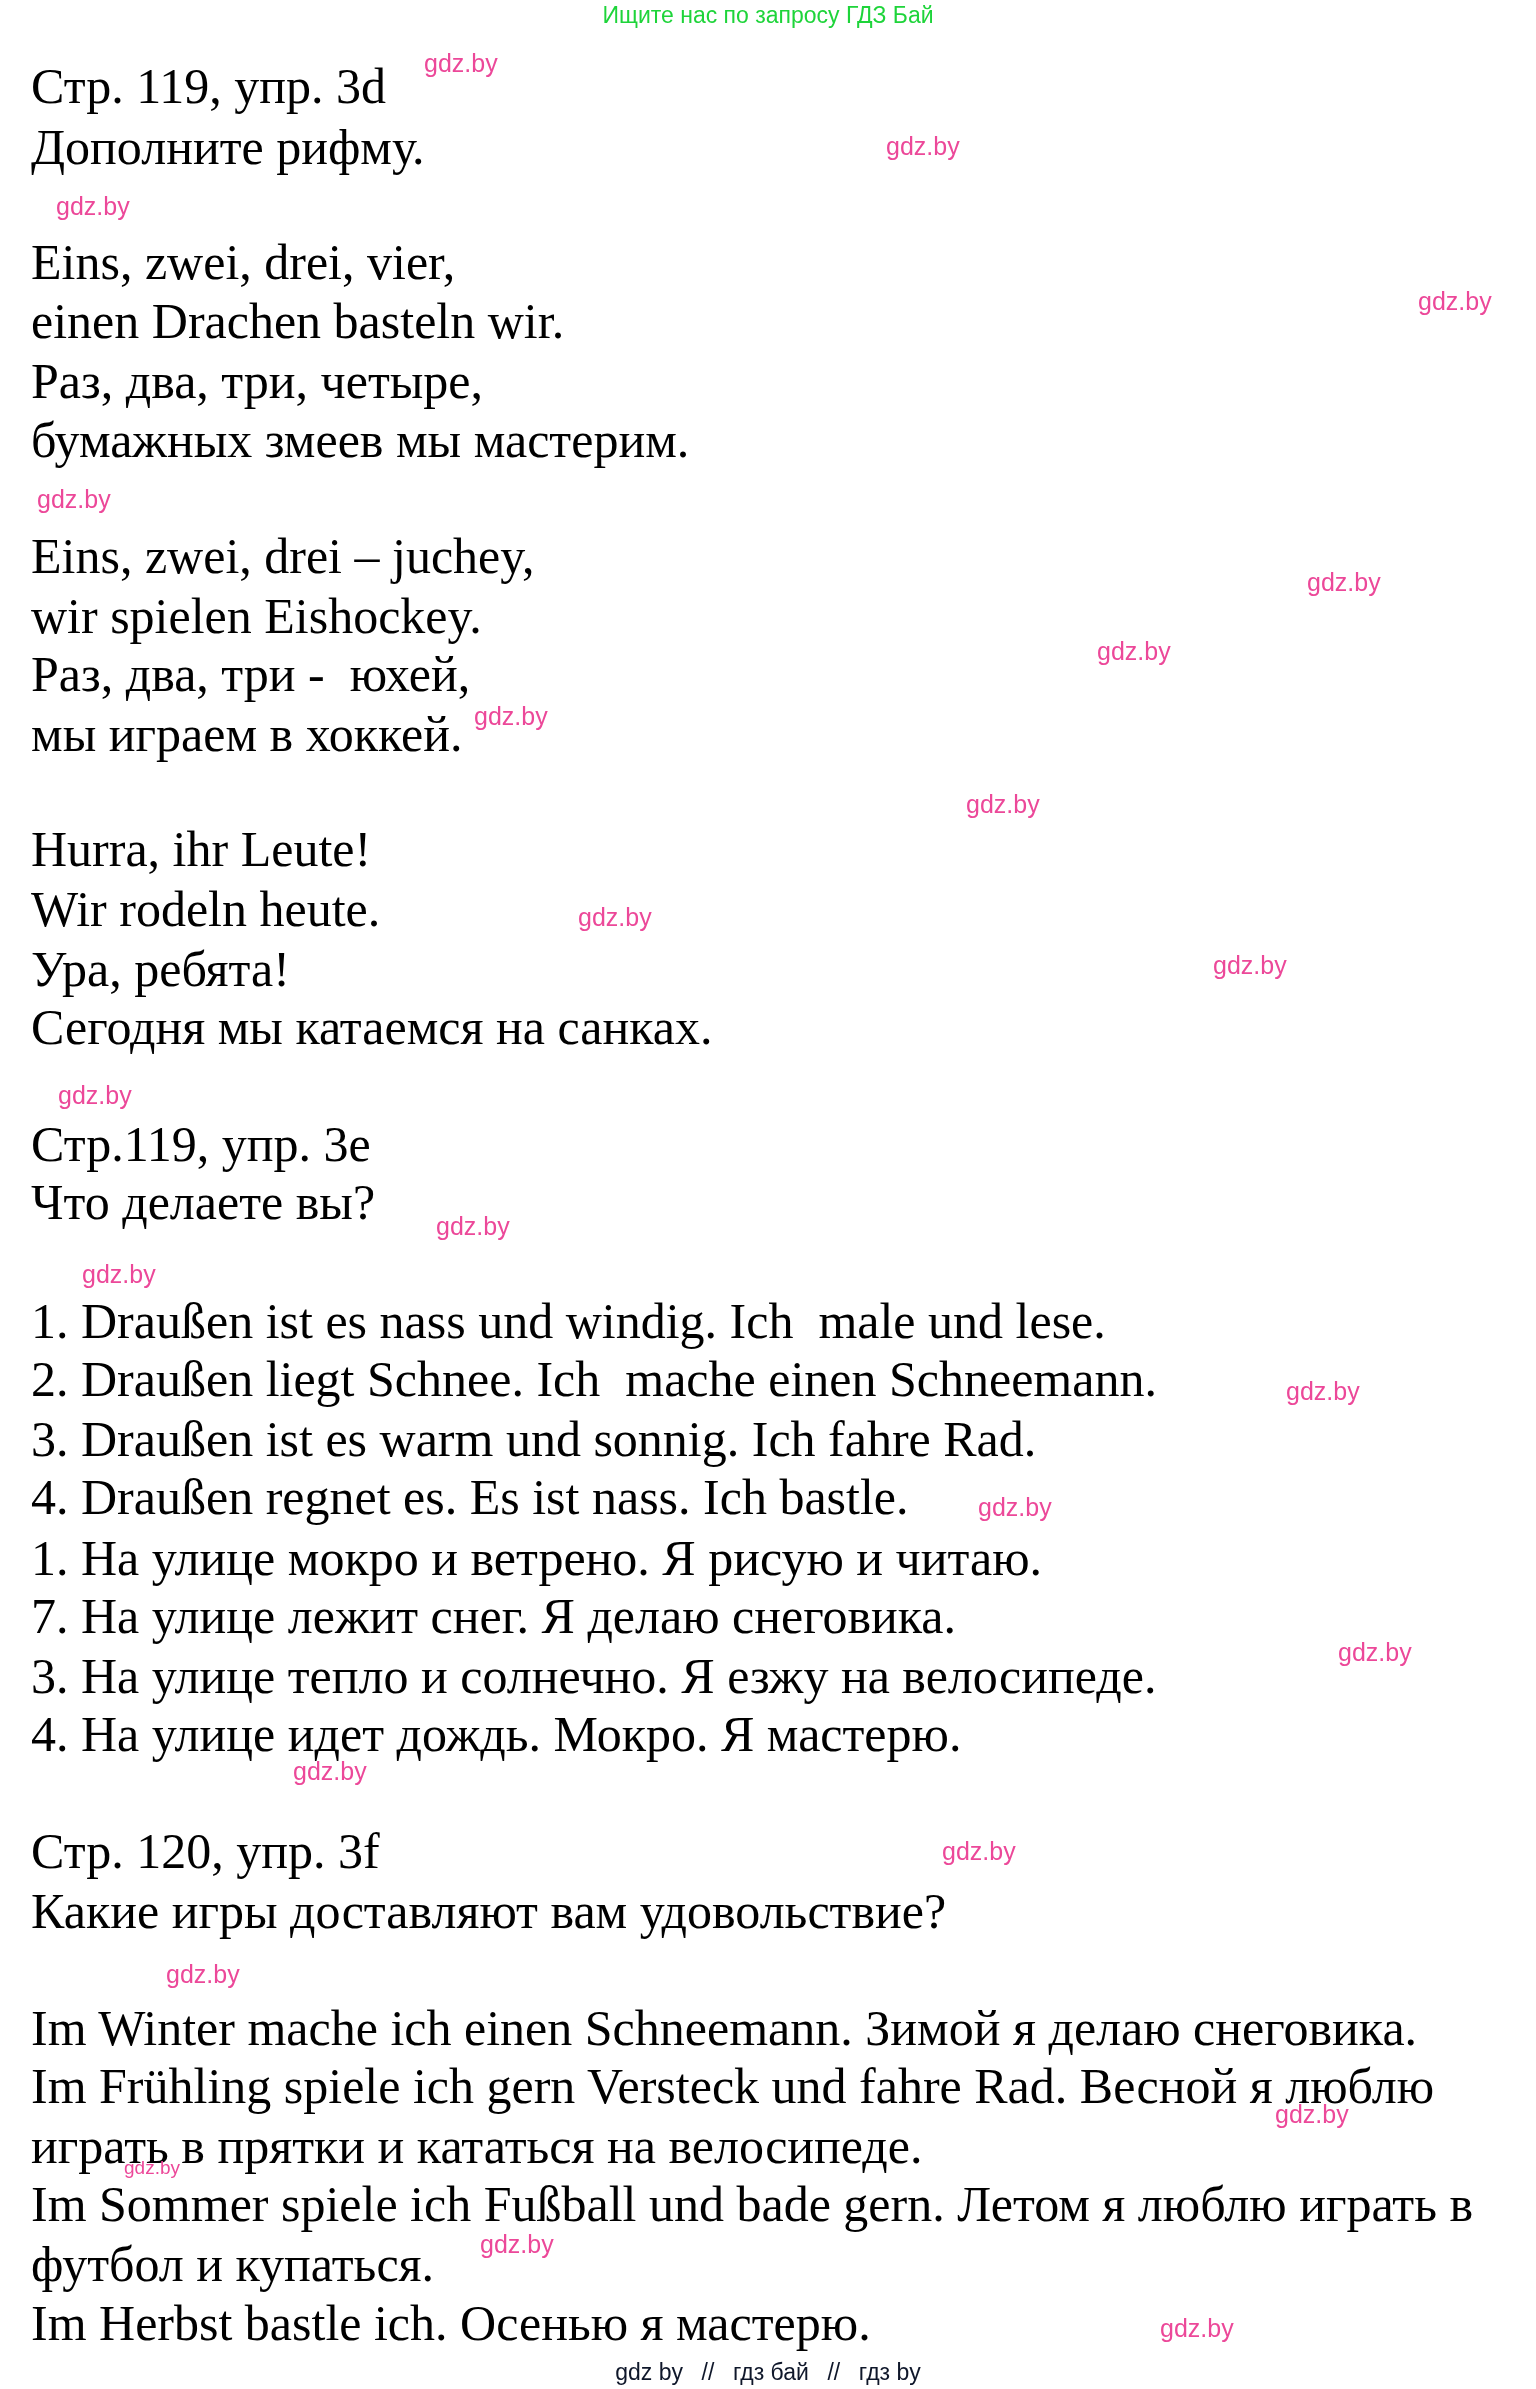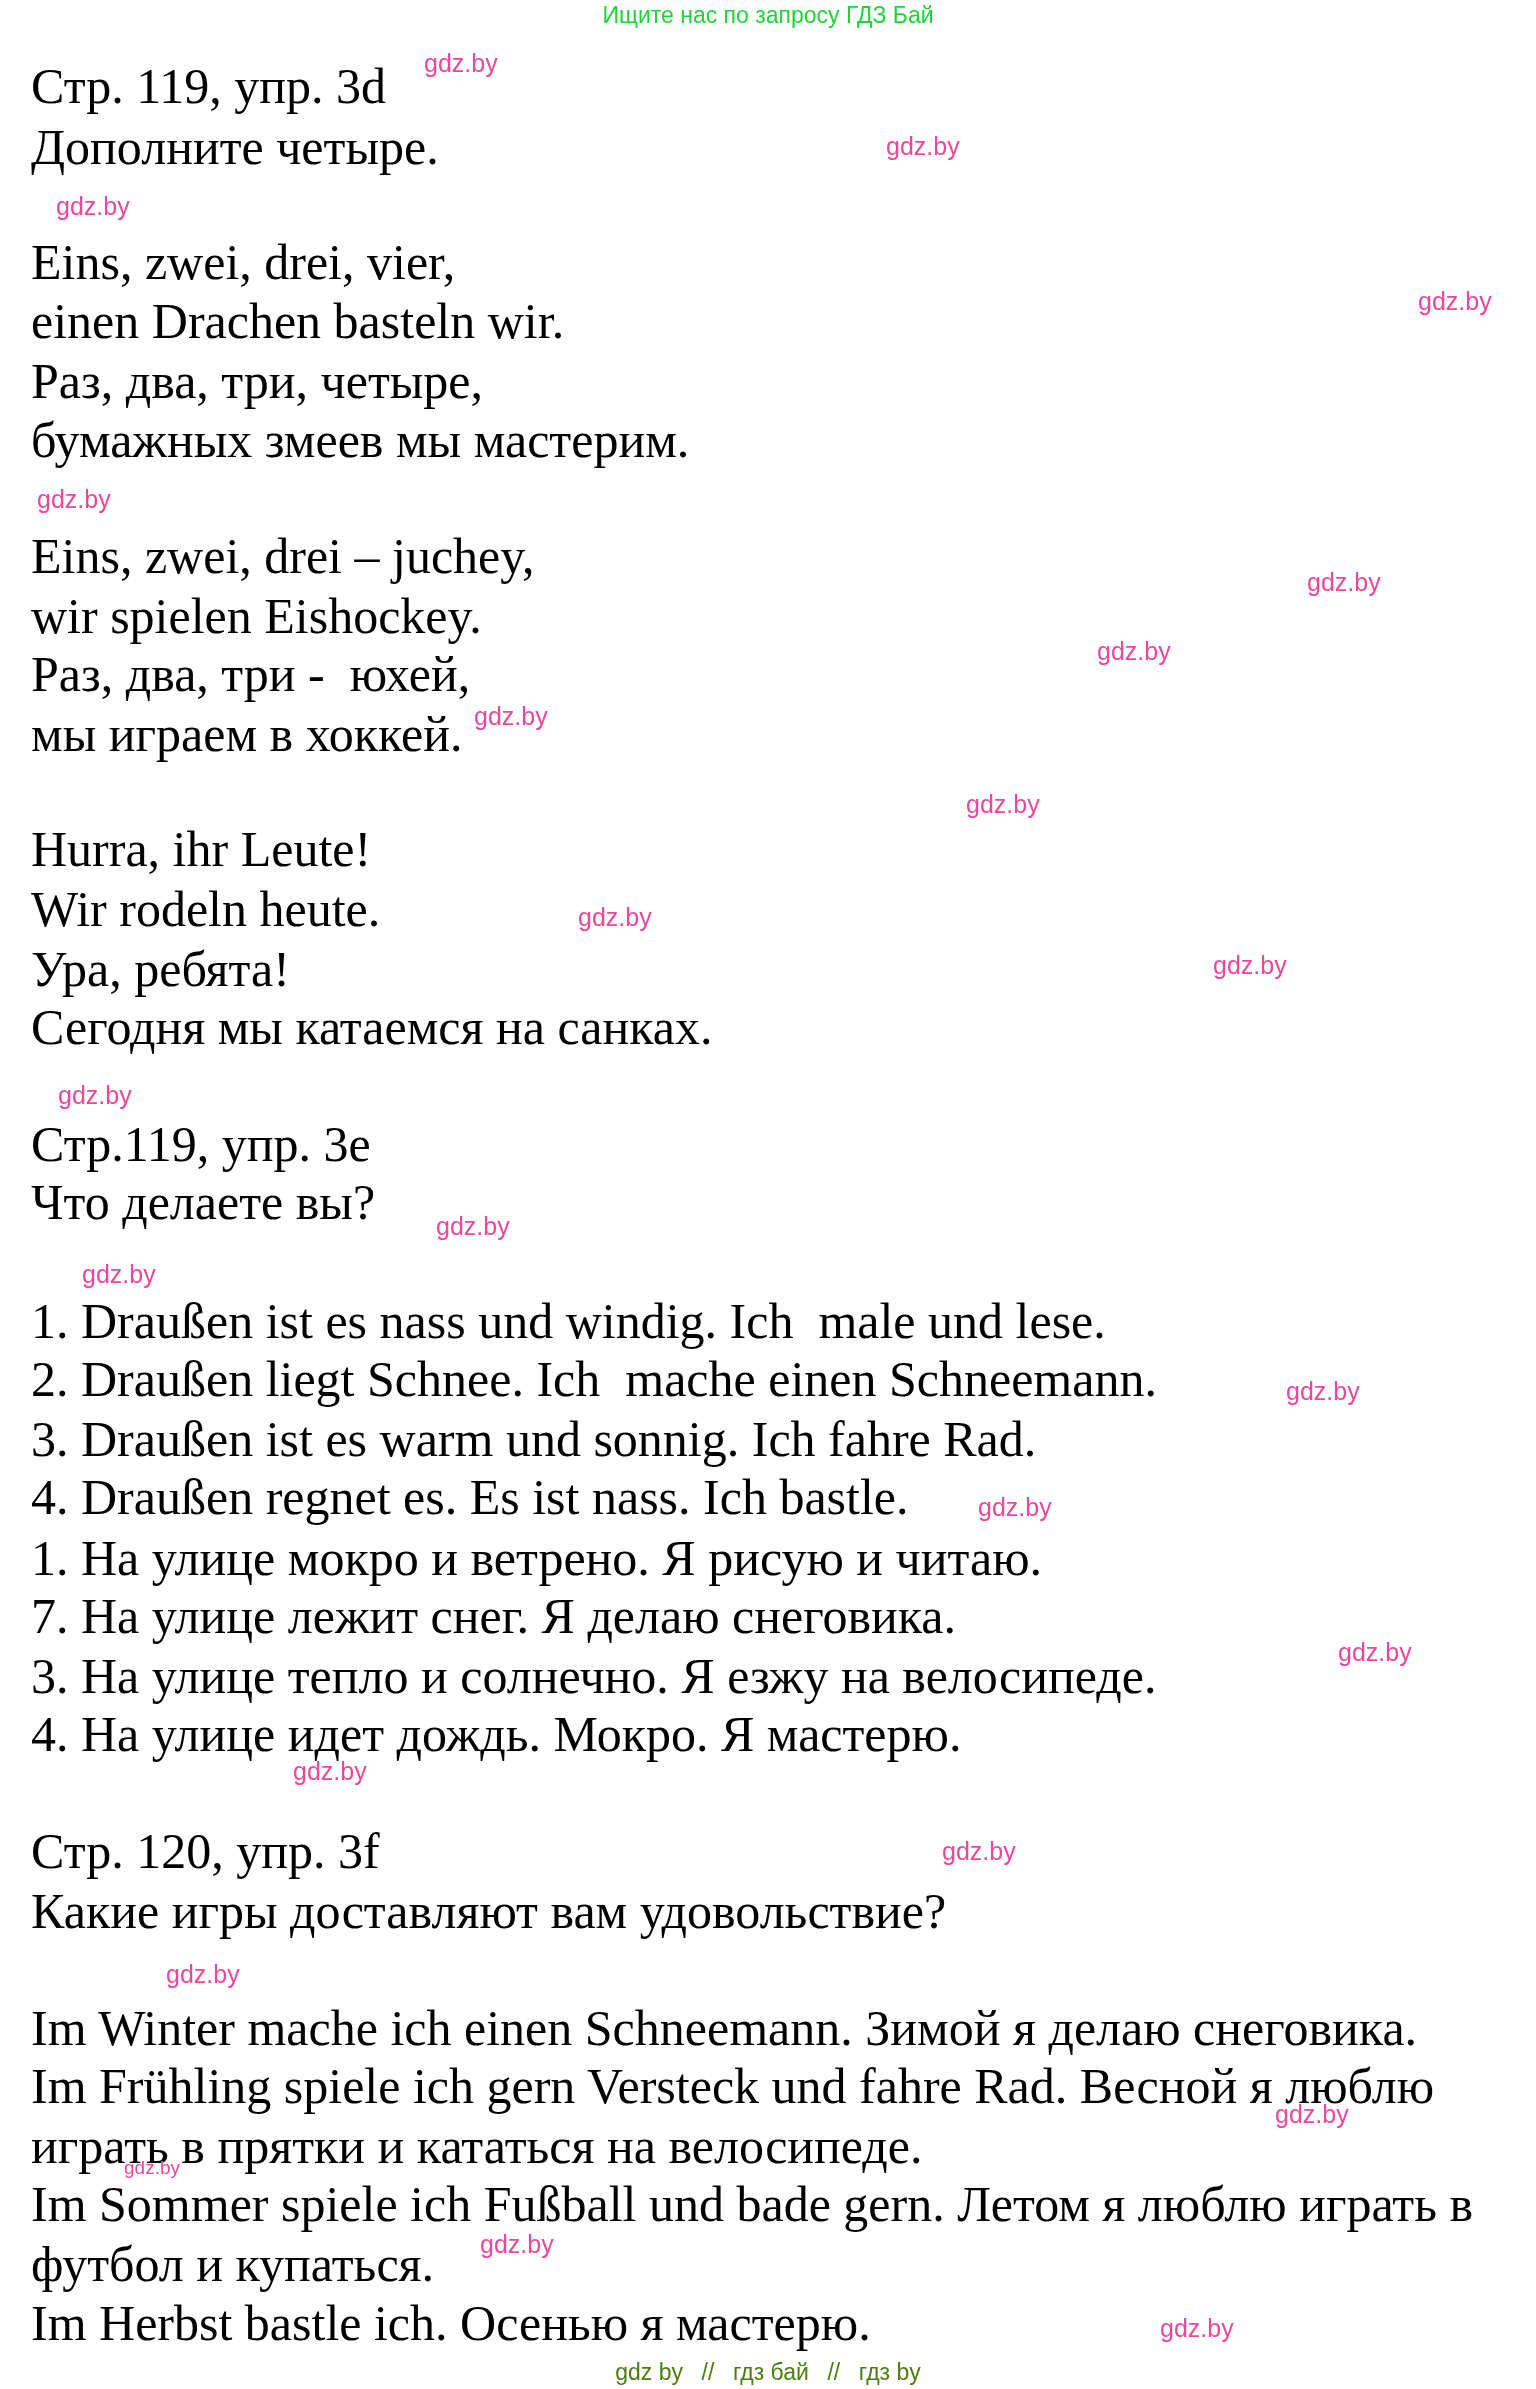--- a/index.html
+++ b/index.html
@@ -26,21 +26,21 @@
   .wm.small { font-size: 19px; line-height: 21px; }
 </style>
 </head>
 <body>
 
 <div class="header">
   <span style="color:#1ed43a">Ищите нас по запросу ГДЗ Бай</span>
 </div>
 
 <div class="line" style="top:57px">Стр. 119, упр. 3d</div>
-<div class="line" style="top:118px">Дополните четыре.</div>
+<div class="line" style="top:118px">Дополните рифму.</div>
 
 <div class="line" style="top:233px">Eins, zwei, drei, vier,</div>
 <div class="line" style="top:292px">einen Drachen basteln wir.</div>
 <div class="line" style="top:352px">Раз, два, три, четыре,</div>
 <div class="line" style="top:411px">бумажных змеев мы мастерим.</div>
 
 <div class="line" style="top:527px">Eins, zwei, drei – juchey,</div>
 <div class="line" style="top:587px">wir spielen Eishockey.</div>
 <div class="line" style="top:645px">Раз, два, три -  юхей,</div>
 <div class="line" style="top:705px">мы играем в хоккей.</div>
@@ -90,20 +90,20 @@
 <div class="wm" style="left:978px;top:1493px">gdz.by</div>
 <div class="wm" style="left:1338px;top:1638px">gdz.by</div>
 <div class="wm" style="left:293px;top:1757px">gdz.by</div>
 <div class="wm" style="left:942px;top:1837px">gdz.by</div>
 <div class="wm" style="left:166px;top:1960px">gdz.by</div>
 <div class="wm" style="left:1275px;top:2100px">gdz.by</div>
 <div class="wm small" style="left:124px;top:2157px">gdz.by</div>
 <div class="wm" style="left:480px;top:2230px">gdz.by</div>
 <div class="wm" style="left:1160px;top:2314px">gdz.by</div>
 
-<div class="footer" style="color:#4d7c0f">
+<div class="footer" style="color:#0f172a">
   <span>gdz by</span>
   <span class="sep">//</span>
   <span>гдз бай</span>
   <span class="sep">//</span>
   <span>гдз by</span>
 </div>
 
 
 </body></html>

